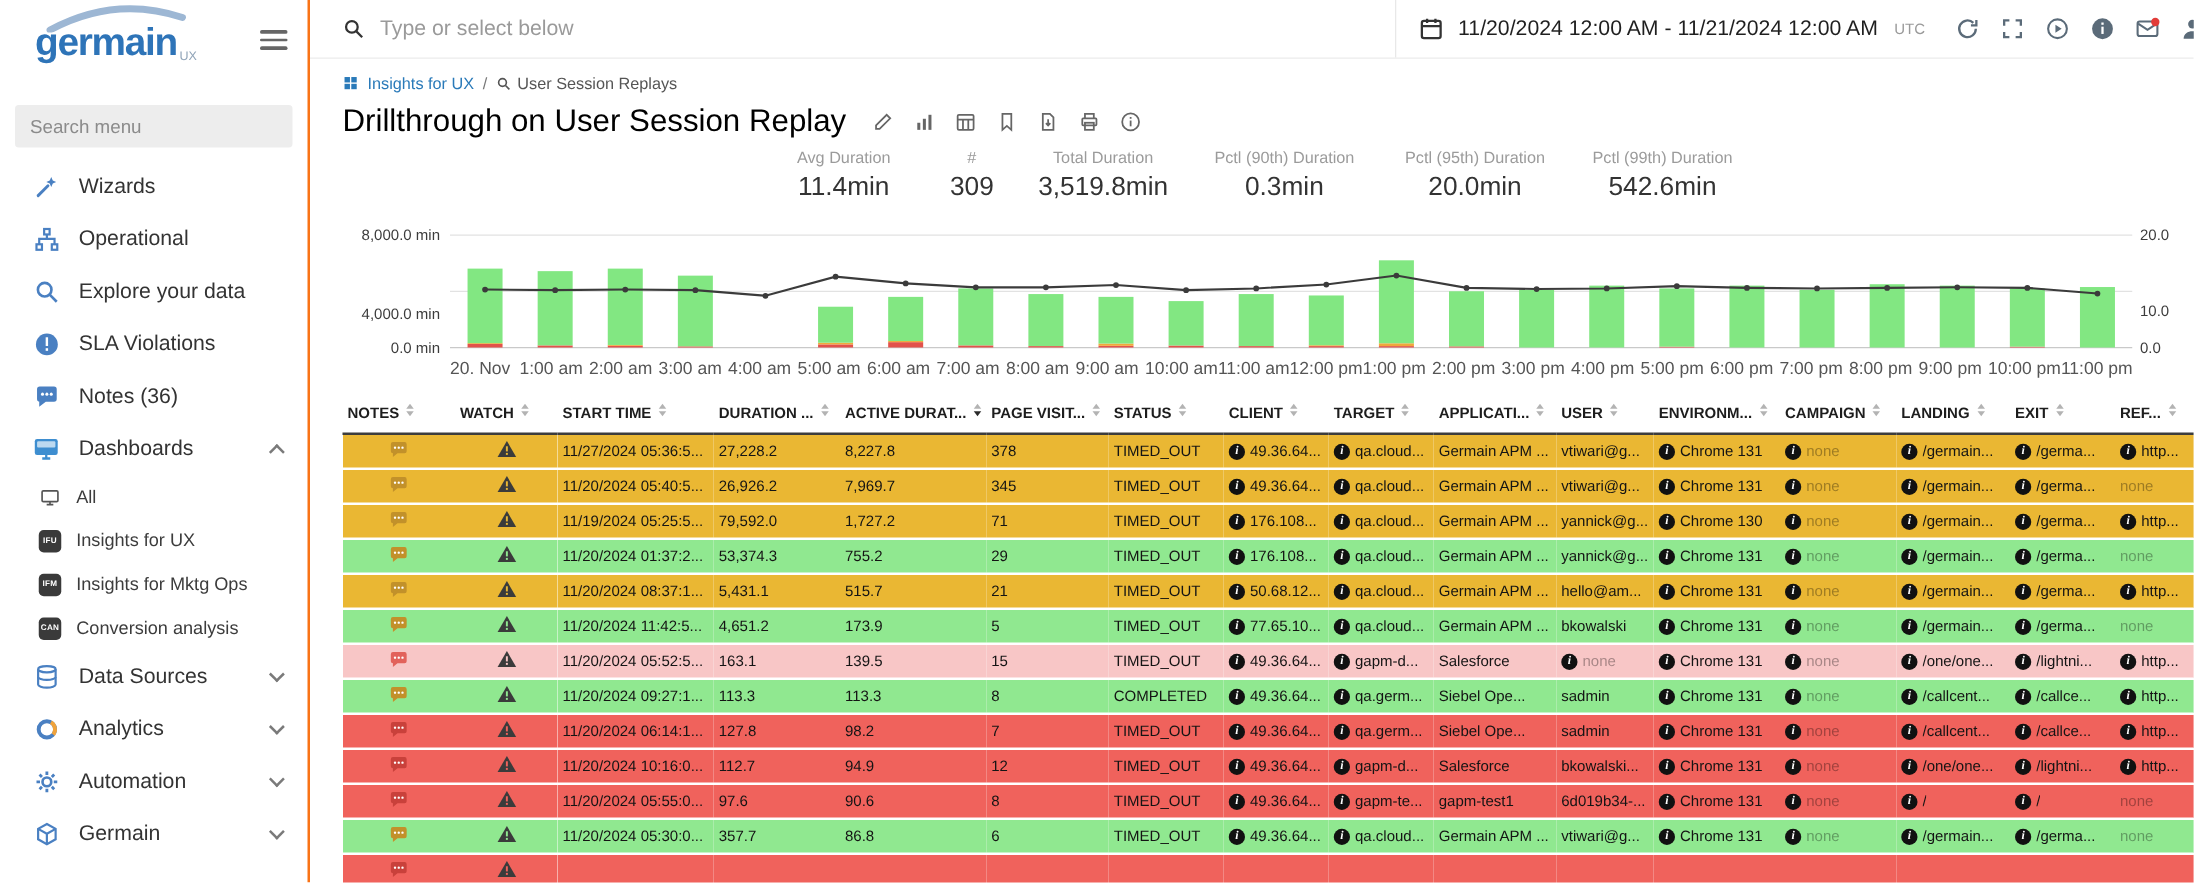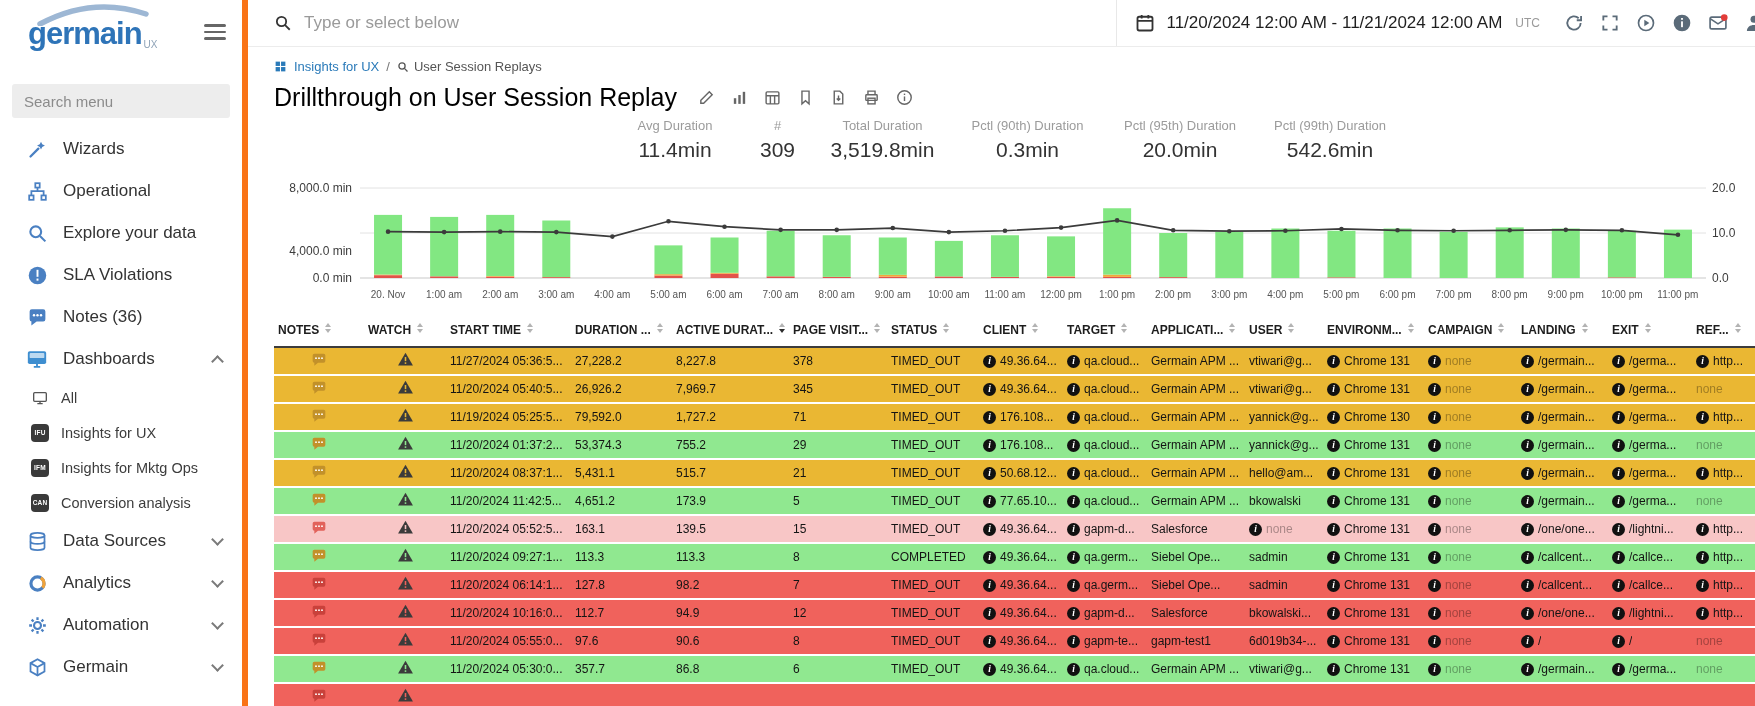--- a/index.html
+++ b/index.html
@@ -2,21 +2,21 @@
 <html><head>
 <meta charset="utf-8">
 <style>
   * { box-sizing: border-box; }
   html,body { margin:0; padding:0; }
   body {
     width:1755px; height:706px; overflow:hidden; background:#fff;
     font-family:"Liberation Sans", sans-serif; display:flex; color:#333;
   }
   
-  .sidebar { width:248px; min-width:248px; height:100%; border-right:6px solid #f97316; background:#fff; }
+  .sidebar { width:248px; min-width:248px; height:100%; border-right:2px solid #f97316; background:#fff; }
   .logo-row { display:flex; justify-content:space-between; align-items:flex-start; padding:6px 16px 2px 28px; height:64px; }
   .logo { position:relative; padding-top:10px; }
   .logo-swoosh { position:absolute; top:-2px; left:6px; }
   .logo-text { font-size:31px; font-weight:bold; color:#2e74b8; letter-spacing:-1px; }
   .logo-sub { font-size:10px; color:#90a4b8; position:relative; top:4px; left:2px; }
   .hamburger { margin-top:14px; cursor:pointer; width:22px; }
   .hamburger span { display:block; height:2.5px; background:#666; margin:4px 0; border-radius:2px; }
   .menu-search { margin:20px 12px 10px 12px; }
   .menu-search input { width:100%; height:34px; border:none; background:#ededed; border-radius:3px; padding:0 12px; font-size:15px; font-family:"Liberation Sans",sans-serif; color:#333; outline:none; }
   .menu-search input::placeholder { color:#8b8b8b; }
@@ -54,21 +54,21 @@
   .stat-label { font-size:13px; color:#9b9b9b; white-space:nowrap; }
   .stat-value { font-size:21px; color:#333; margin-top:5px; white-space:nowrap; }
   
   .chart-wrap { display:flex; margin-top:12px; padding-left:26px; }
   .y-left { width:86px; position:relative; flex:none; }
   .y-left span { position:absolute; right:8px; font-size:12px; color:#3c3c3c; white-space:nowrap; }
   .y-right { width:49px; position:relative; flex:none; }
   .y-right span { position:absolute; left:6px; font-size:12px; color:#3c3c3c; }
   .chart-mid { flex:1; display:flex; flex-direction:column; min-width:0; }
   .x-labels { display:flex; height:20px; align-items:center; }
-  .x-labels span { flex:1; text-align:center; font-size:10px; color:#555; white-space:nowrap; overflow:visible; }
+  .x-labels span { flex:1; text-align:left; font-size:14px; color:#555; white-space:nowrap; overflow:visible; }
   
   .table-wrap { margin:10px 0 0 26px; }
   table { border-collapse:collapse; table-layout:fixed; width:1481px; }
   thead th { text-align:left; font-size:12px; color:#1d1d1d; padding:0 4px; height:33px; border-bottom:2px solid #3c3c3c; font-weight:bold; overflow:hidden; white-space:nowrap; }
   .th-in { display:flex; align-items:flex-start; }
   .sorts { display:flex; flex-direction:column; gap:2px; margin-left:6px; }
   .sorts i { width:0; height:0; border-left:3.5px solid transparent; border-right:3.5px solid transparent; display:block; }
   .sorts .up { border-bottom:4.5px solid #b3b3b3; }
   .sorts .dn { border-top:4.5px solid #b3b3b3; }
   .sorts .active.dn { border-top-color:#2b2b2b; }
@@ -474,21 +474,21 @@
           <span>6:00 pm</span>
           <span>7:00 pm</span>
           <span>8:00 pm</span>
           <span>9:00 pm</span>
           <span>10:00 pm</span>
           <span>11:00 pm</span>
         </div>
     </div>
     <div class="y-right">
       <span style="top:7px">20.0</span>
-      <span style="top:52px">10.0</span>
+      <span style="top:68px">10.0</span>
       <span style="top:97px">0.0</span>
     </div>
   </div>
 
   <div class="table-wrap">
     <table>
       <colgroup>
           <col style="width: 90px;">
           <col style="width: 82px;">
           <col style="width: 125px;">

